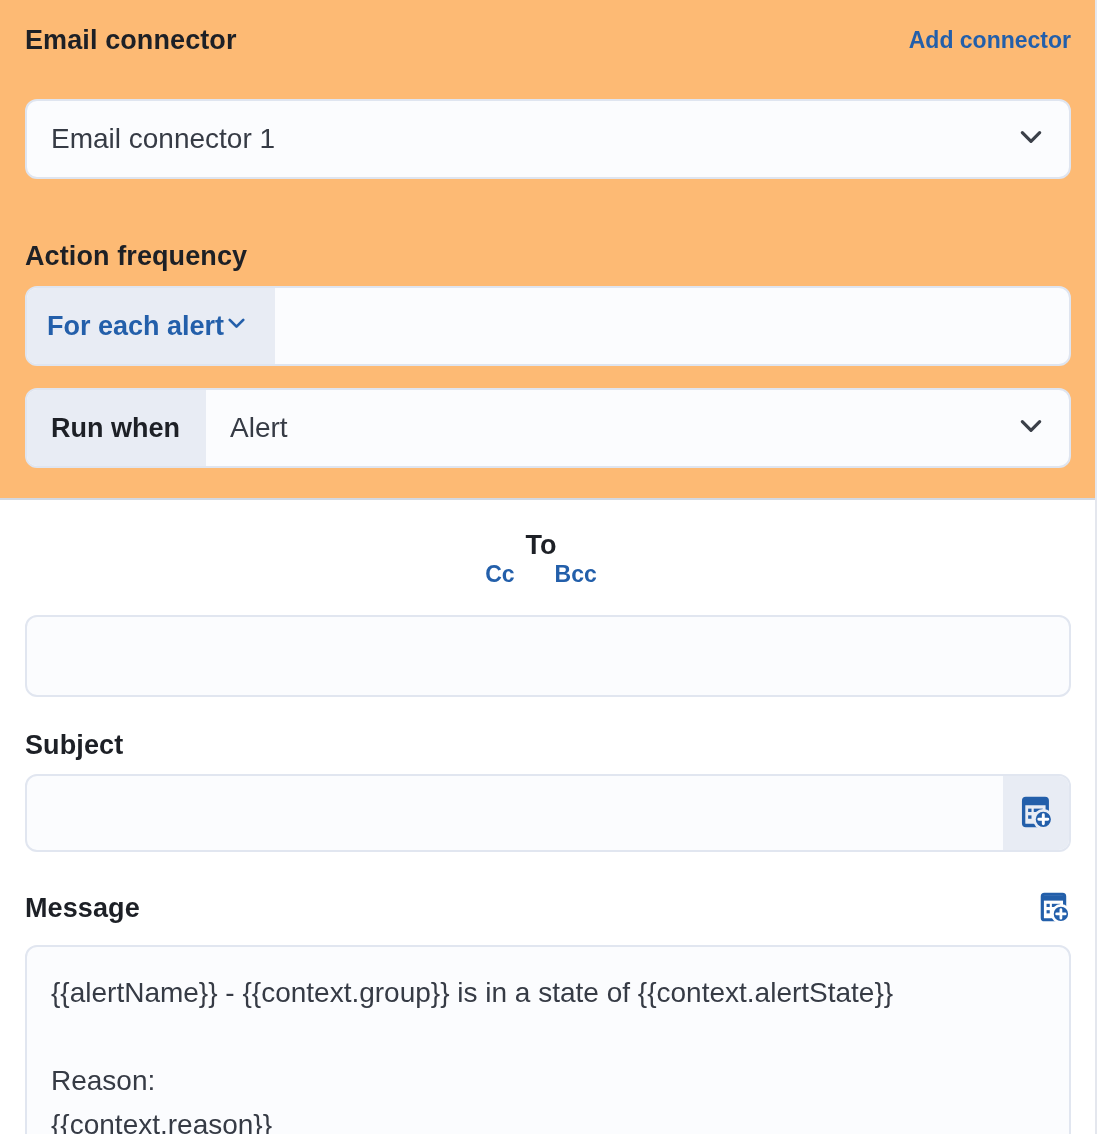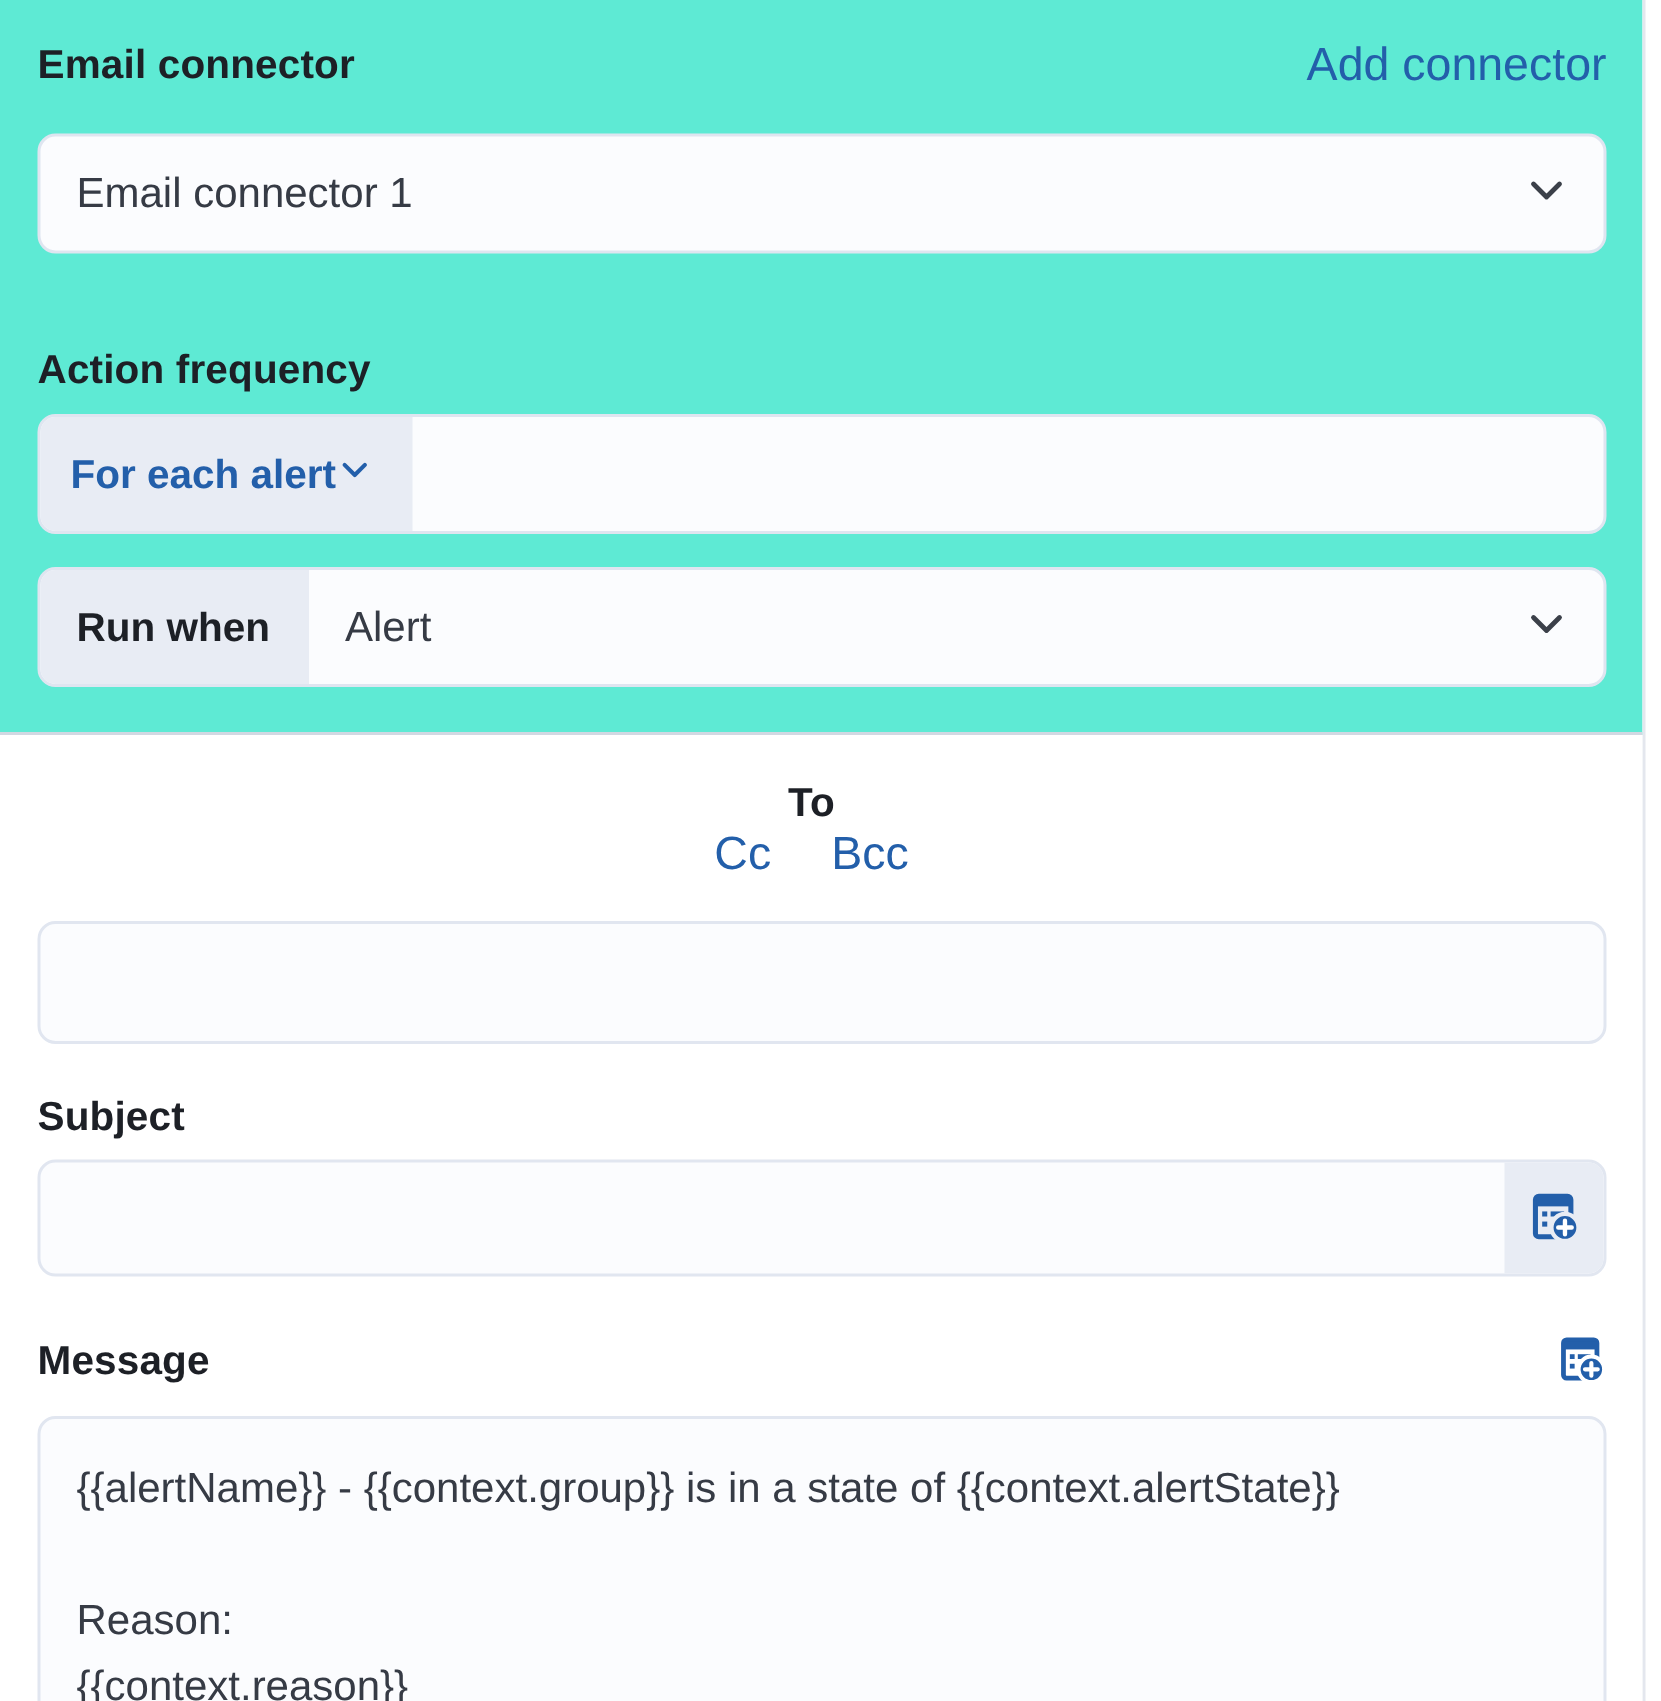--- a/index.html
+++ b/index.html
@@ -4,30 +4,30 @@
 <style>
   * { box-sizing: border-box; margin: 0; padding: 0; }
   html, body { width: 1107px; height: 1134px; overflow: hidden; background: #ffffff; }
   body { font-family: "Liberation Sans", "DejaVu Sans", sans-serif; color: #343741; }
 
   .app { position: relative; width: 1107px; height: 1134px; background: #ffffff; }
   .panel { width: 1097px; height: 1134px; border-right: 2px solid #e4e7ee; overflow: hidden; }
 
   
   .section-top {
-    background: #5eead4;
+    background: #fdba74;
     border-bottom: 2px solid #d2d8e2;
     padding: 25px 24px 30px 25px;
   }
   .section-bottom { background: #ffffff; padding: 30px 24px 0 25px; }
 
   .row-between { display: flex; justify-content: space-between; align-items: center; }
 
   .form-label { font-size: 27px; font-weight: 700; color: #1d2026; letter-spacing: 0.1px; }
-  .link { font-size: 31px; font-weight: 400; color: #235faa; cursor: pointer; text-decoration: none; }
+  .link { font-size: 23px; font-weight: 700; color: #235faa; cursor: pointer; text-decoration: none; }
 
   
   .control {
     display: flex; align-items: stretch;
     height: 80px;
     background: #fbfcfe;
     border: 2px solid #dfe5f0;
     border-radius: 12px;
     overflow: hidden;
   }
@@ -39,21 +39,21 @@
   .control-main .chevron { margin-left: auto; }
   .prepend {
     display: flex; align-items: center; 
     background: #e8ecf4;
     padding: 0 26px 0 20px;
     flex: 0 0 auto;
   }
   .prepend.blue { font-size: 27px; font-weight: 600; color: #235faa; }
   .prepend.dark { font-size: 27px; font-weight: 700; color: #1d2026; padding: 0 26px 0 24px; }
 
-  .select-box { margin-top: 28px; }
+  .select-box { margin-top: 43px; }
   .group { margin-top: 14px; }
   .group + .group { margin-top: 22px; justify-content: center; }
 
   .spacer-lg { height: 62px; }
   .spacer-to-input { height: 27px; }
 
   
   .empty-field {
     height: 82px;
     background: #fbfcfe;

